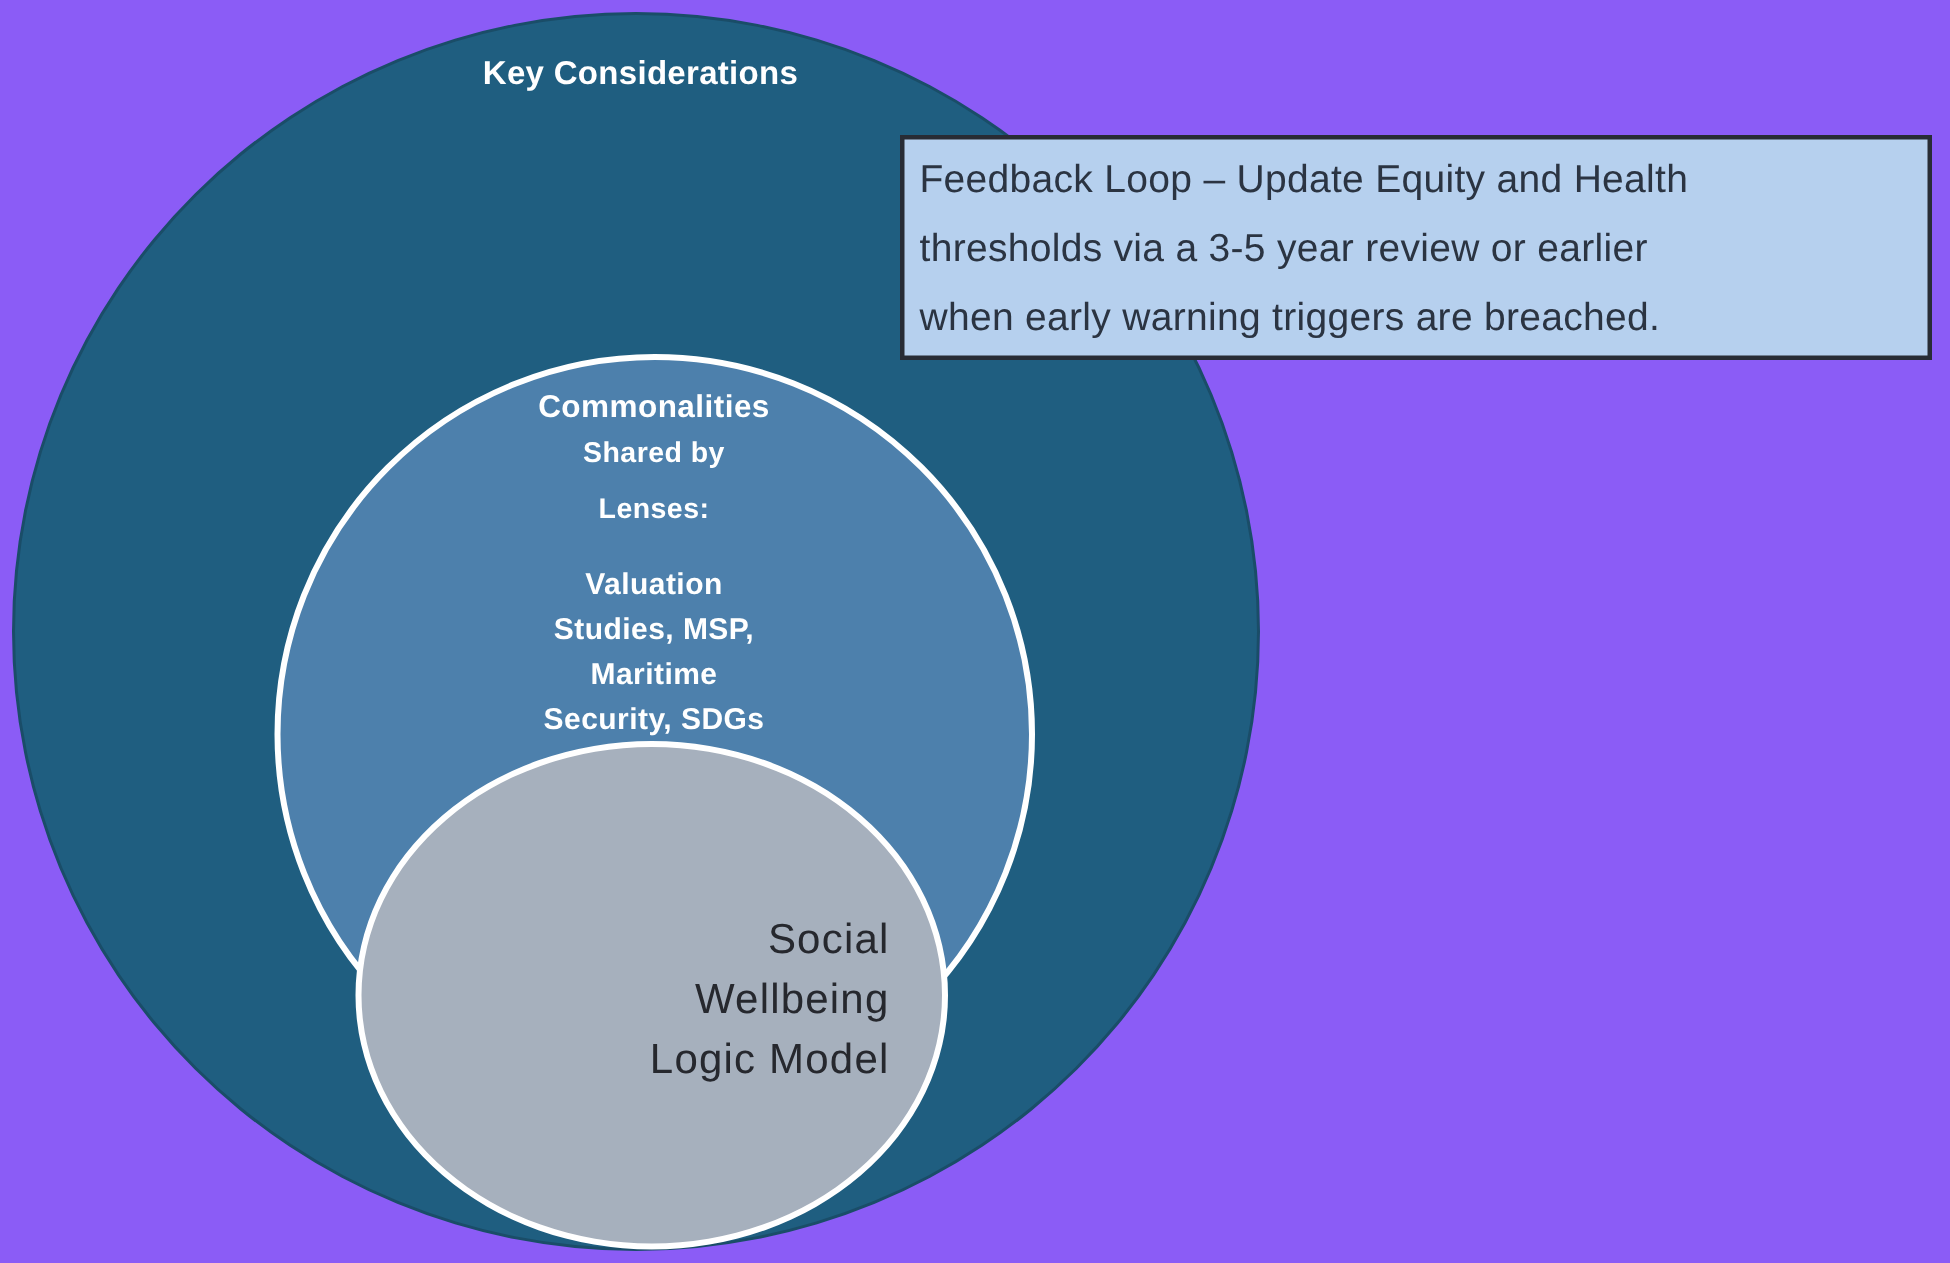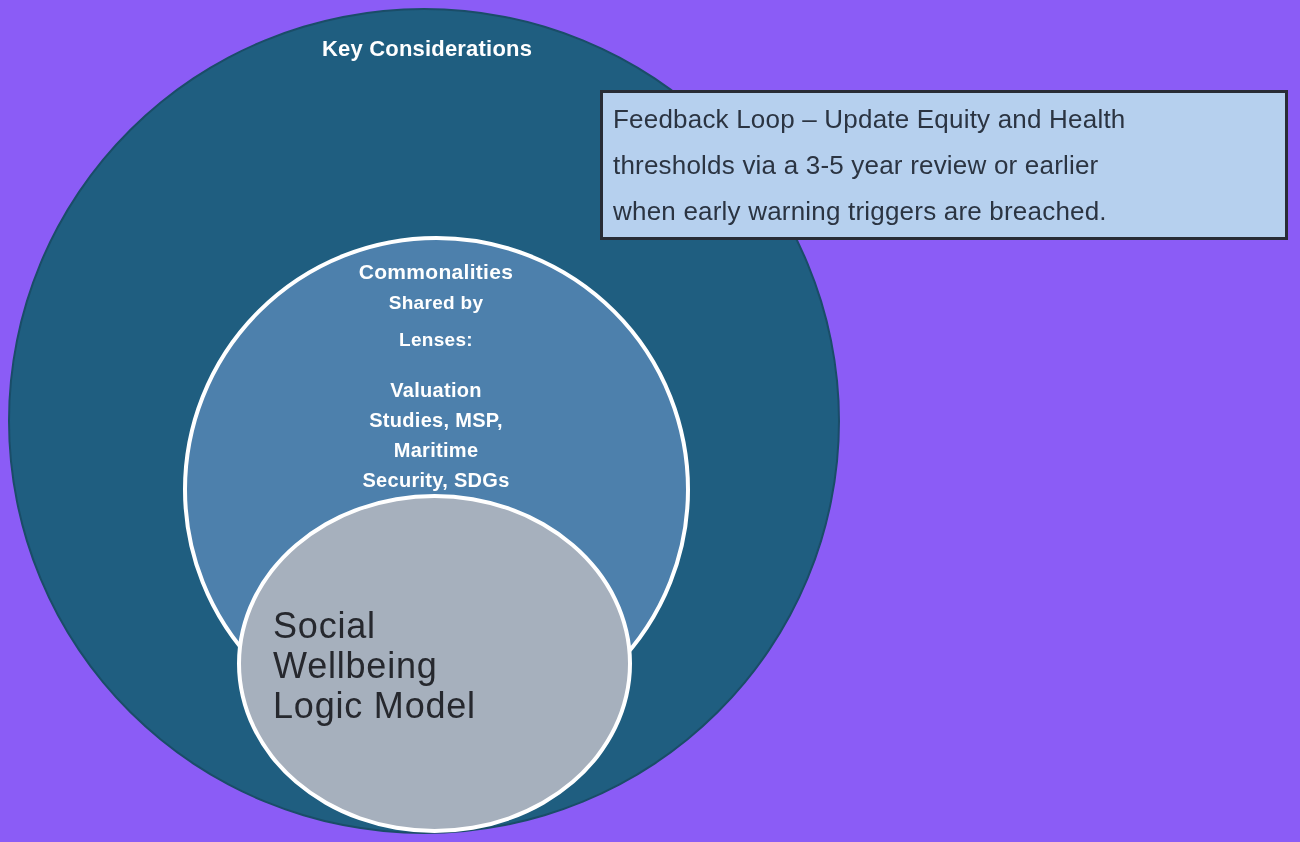--- a/index.html
+++ b/index.html
@@ -45,22 +45,22 @@
   .middle-text {
     position: absolute; left: 256px; top: 260px; width: 360px;
     text-align: center; color: #ffffff; font-weight: bold;
   }
   .mc-title { font-size: 21px; line-height: 24px; letter-spacing: 0.3px; }
   .mc-sub   { font-size: 19px; line-height: 37px; margin-bottom: 17px; white-space: pre-line; letter-spacing: 0.3px; }
   .mc-body  { font-size: 20px; line-height: 30px; white-space: pre-line; letter-spacing: 0.3px; }
   
   .inner-text {
     position: absolute; left: 273px; top: 606px; width: 320px;
-    text-align: left; color: #26282e;
-    font-size: 36px; font-weight: 400; line-height: 40px;
+    text-align: right; color: #26282e;
+    font-size: 28px; font-weight: 400; line-height: 40px;
     letter-spacing: 0.8px; white-space: pre-line;
   }
   
   .feedback-box {
     position: absolute; left: 600px; top: 90px;
     width: 688px; height: 150px;
     background: #b6d0ee;
     border: 3px solid #282c35;
     display: flex; align-items: center;
     padding: 0 10px;

